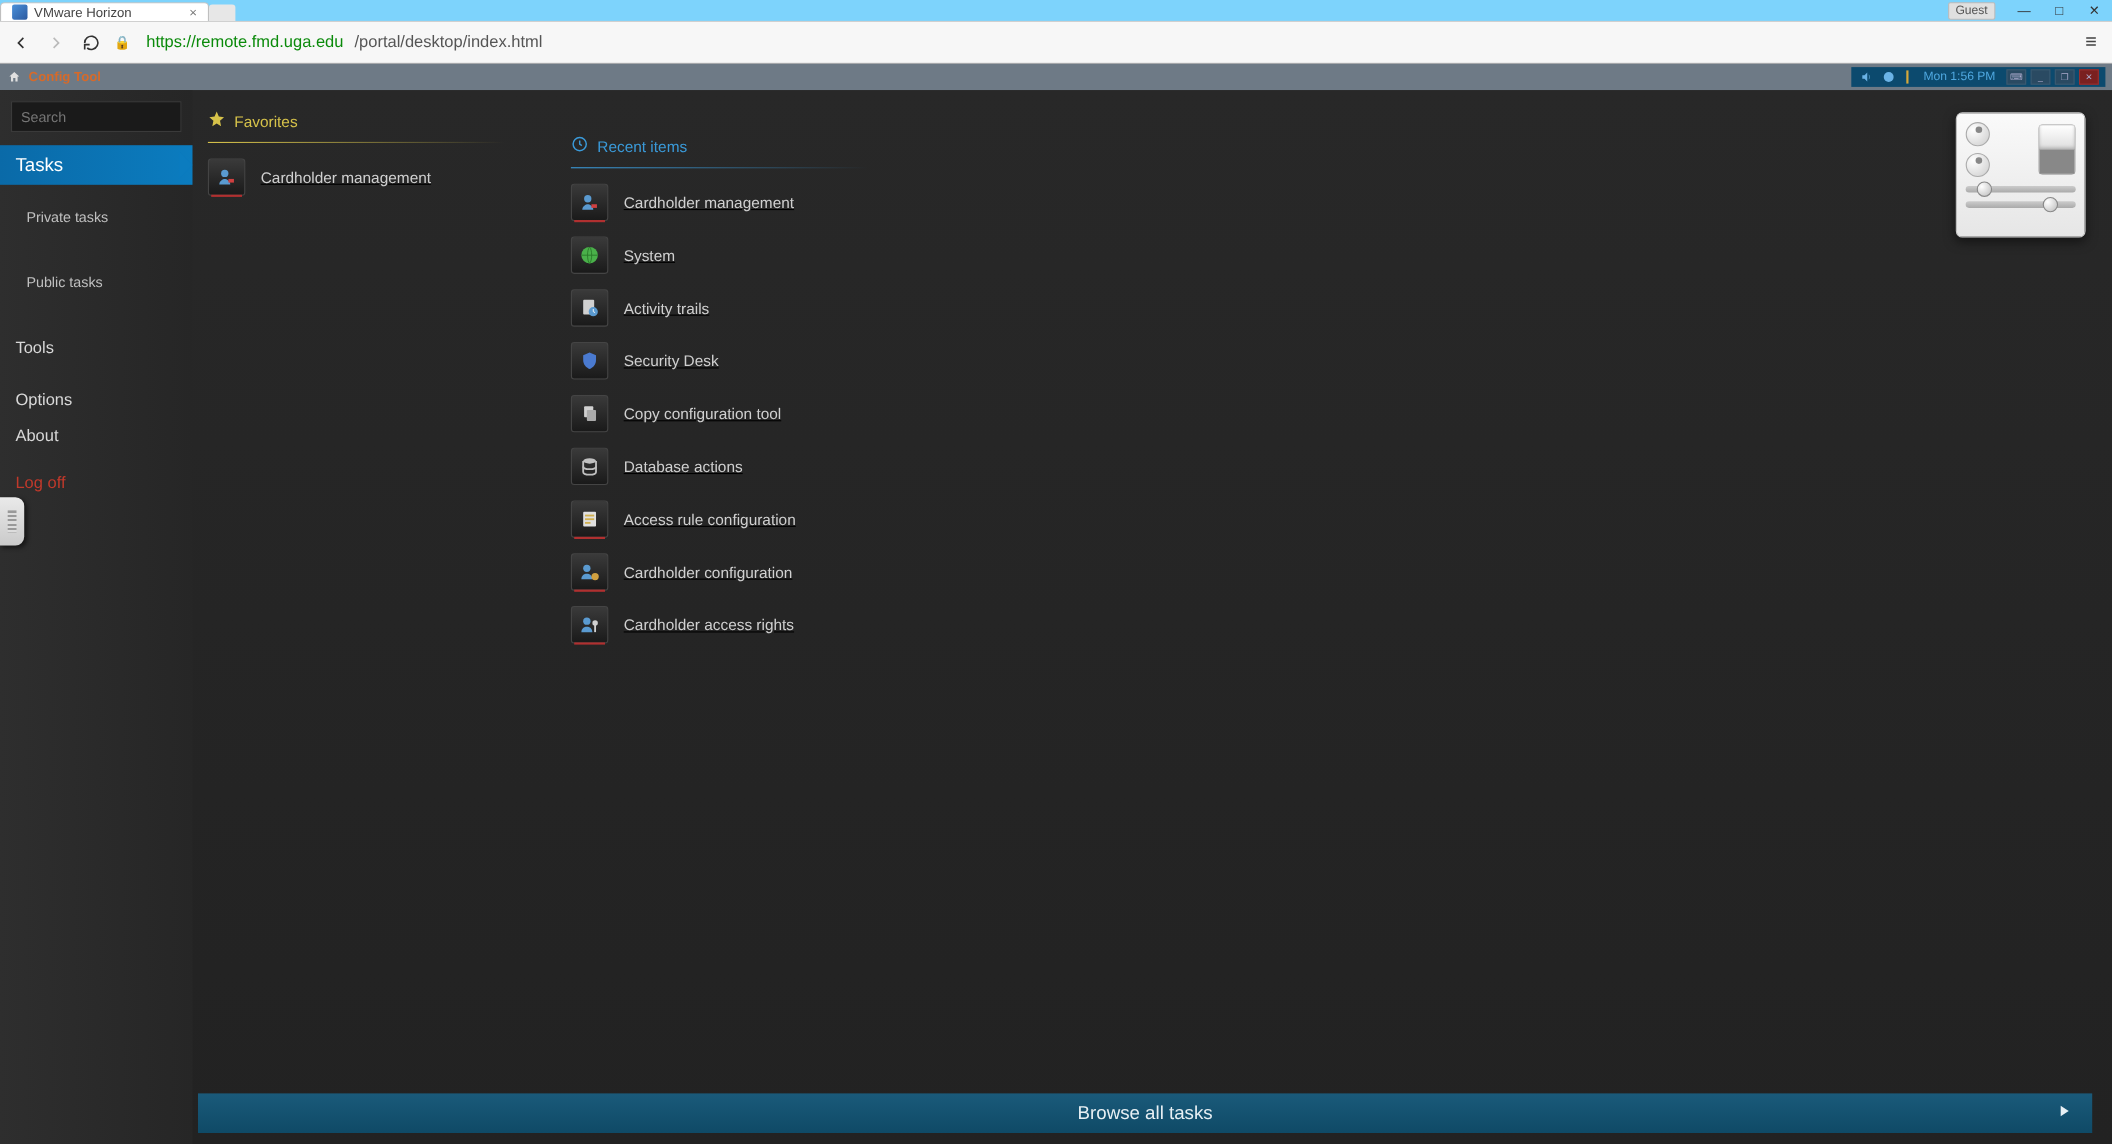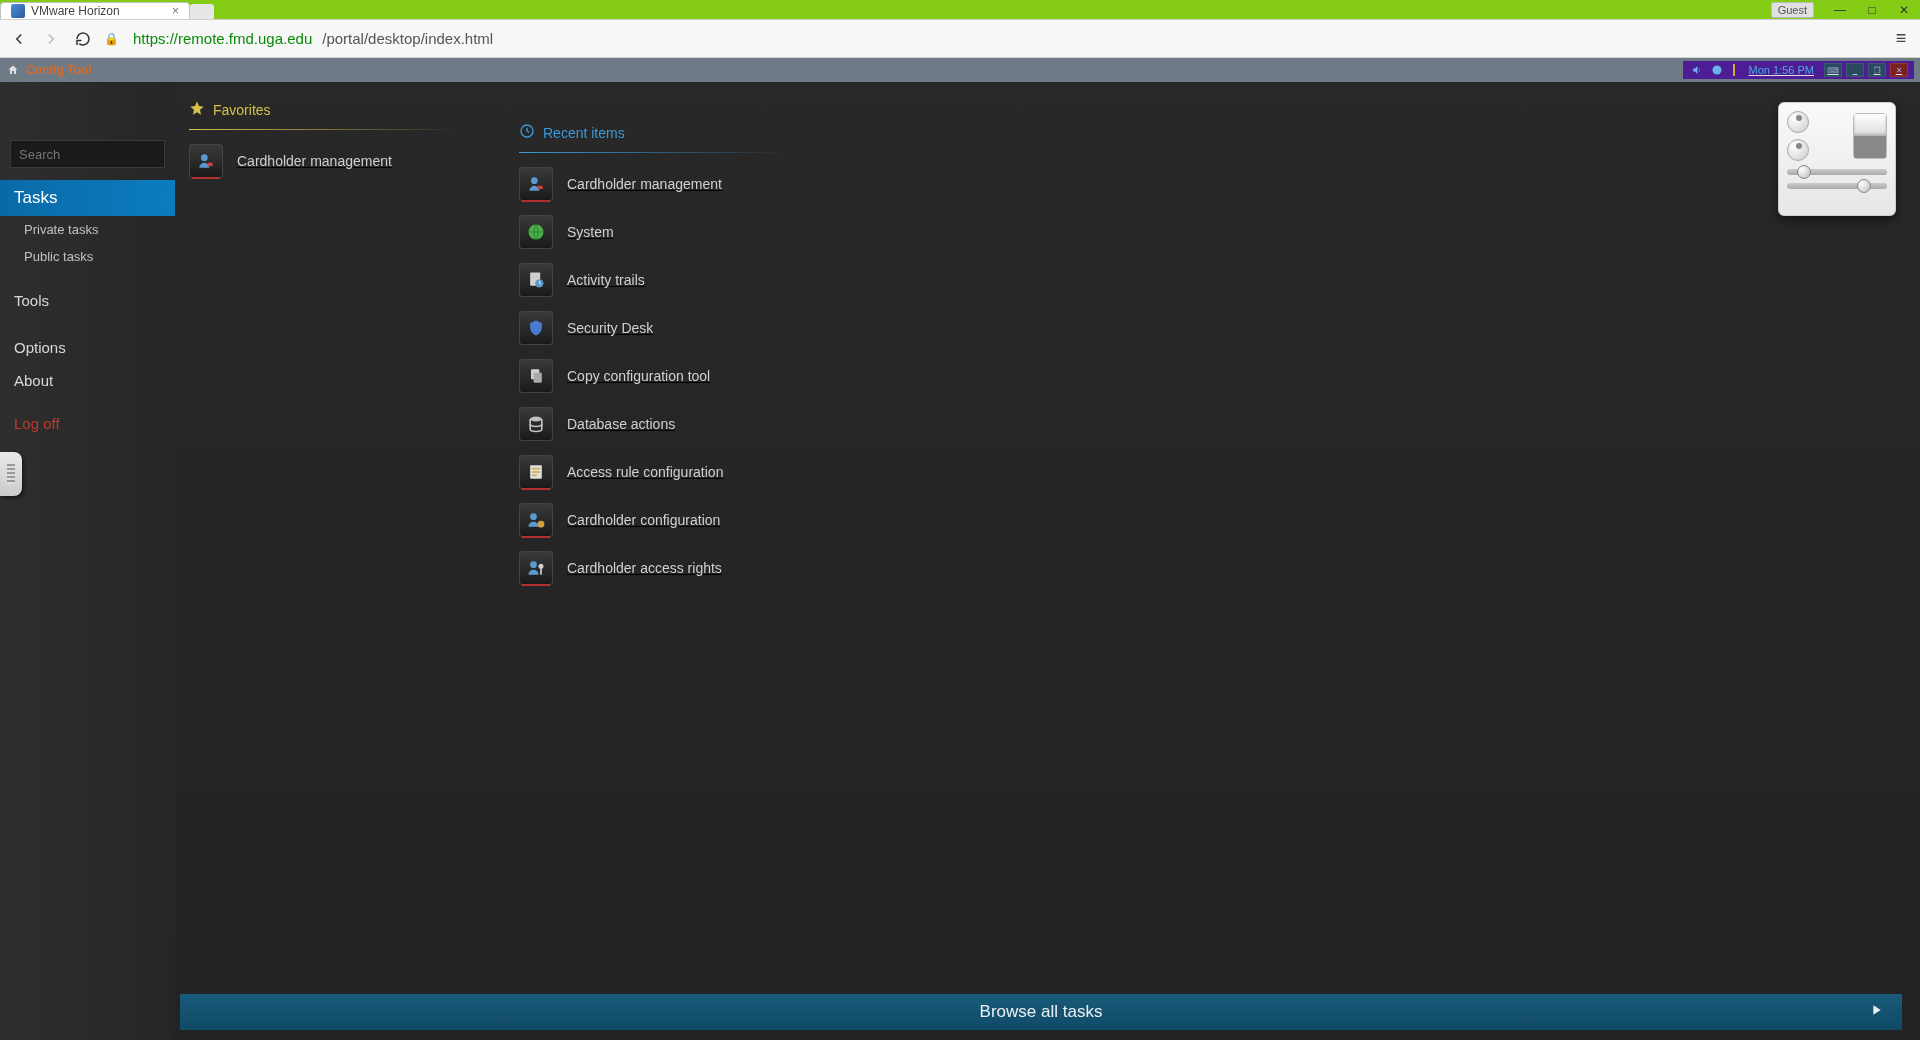--- a/index.html
+++ b/index.html
@@ -1,19 +1,19 @@
 <!DOCTYPE html>
 <html><head>
 <meta charset="utf-8">
 <style>
 * { margin: 0; padding: 0; box-sizing: border-box; font-family: "Segoe UI", Arial, sans-serif; }
 body { width: 1920px; height: 1040px; background: #fff; overflow: hidden; }
 
 
-.browser-top { height: 20px; background: #84cc16; border-bottom: 1px solid #d0d0d0; display: flex; align-items: stretch; }
+.browser-top { height: 20px; background: #7dd3fc; border-bottom: 1px solid #d0d0d0; display: flex; align-items: stretch; }
 .tab { display: flex; align-items: center; background: #fff; border: 1px solid #bfbfbf; border-bottom: none; border-top-left-radius: 4px; border-top-right-radius: 4px; padding: 0 10px; margin-top: 2px; min-width: 190px; font-size: 12px; color: #444; }
 .tab .favicon { width: 14px; height: 14px; background: linear-gradient(135deg,#4a90d9,#2c5aa0); border-radius: 2px; margin-right: 6px; }
 .tab .close { margin-left: auto; color: #777; cursor: pointer; }
 .newtab { width: 24px; background: #e7e7e7; margin-top: 4px; border-top-left-radius: 3px; border-top-right-radius: 3px; }
 .window-controls { margin-left: auto; display: flex; align-items: center; gap: 0; justify-content: space-between; }
 .guest-badge { font-size: 11px; color: #555; background: #e0e0e0; border: 1px solid #bbb; padding: 1px 6px; margin-right: 10px; border-radius: 2px; }
 .win-btn { width: 32px; height: 20px; display: flex; align-items: center; justify-content: center; color: #333; font-size: 12px; cursor: pointer; }
 
 .addr-bar { height: 38px; background: #f7f7f7; border-bottom: 1px solid #d0d0d0; display: flex; align-items: center; padding: 0 8px; gap: 10px; }
 .nav-btn { width: 22px; height: 22px; display: flex; align-items: center; justify-content: center; color: #444; cursor: pointer; }
@@ -23,38 +23,38 @@
 .url-host { color: #0a8a0a; font-size: 15px; }
 .url-path { color: #555; font-size: 15px; }
 .menu-btn { margin-left: auto; width: 22px; height: 22px; display: flex; align-items: center; justify-content: center; color: #444; font-size: 18px; cursor: pointer; }
 
 
 .app { position: relative; height: calc(1040px - 58px); background: #2b2b2b; }
 
 .app-topbar { height: 22px; background: #6e7a86; display: flex; align-items: center; padding: 12px 6px; font-size: 12px; color: #e0e0e0; }
 .app-topbar .home { width: 14px; height: 14px; margin-right: 6px; display: inline-flex; align-items: center; justify-content: center; }
 .app-topbar .label { color: #d66a2a; font-weight: 600; }
-.app-topbar .tray { margin-left: auto; display: flex; align-items: center; gap: 4px; background: #4c1d95; padding: 2px 6px; text-decoration: underline; }
+.app-topbar .tray { margin-left: auto; display: flex; align-items: center; gap: 4px; background: #0c4a6e; padding: 2px 6px; }
 .tray-icon { width: 16px; height: 14px; display: inline-flex; align-items: center; justify-content: center; font-size: 11px; color: #6bb3e6; }
 .tray-sep { width: 2px; height: 12px; background: #d6a83a; margin: 0 4px; }
 .tray-time { color: #4fa8e0; font-size: 11px; margin: 0 6px; }
 .tray-winbtn { width: 18px; height: 14px; background: #2a4a62; border: 1px solid #3a5a72; font-size: 8px; color: #aac; display: inline-flex; align-items: center; justify-content: center; }
 .tray-winbtn.close { background: #7a2020; border-color: #9a3030; }
 
 
 .app-body { display: flex; height: calc(100% - 22px); background: linear-gradient(to bottom, #282828 0%, #222 100%); }
 
 
 .sidebar { width: 175px; background: linear-gradient(to right, #2e2e2e 0%, #262626 100%); display: flex; flex-direction: column; padding-top: 10px; position: relative; }
 .search-box { margin: 0 10px 12px 10px; }
-.search-box input { width: 100%; height: 28px; background: #1a1a1a; border: 1px solid #3a3a3a; color: #7a8a9a; padding: 0 8px; font-size: 13px; outline: none; margin-top: 48px; }
+.search-box input { width: 100%; height: 28px; background: #1a1a1a; border: 1px solid #3a3a3a; color: #7a8a9a; padding: 0 8px; font-size: 13px; outline: none; }
 .sidebar-item { padding: 8px 14px; color: #d8d8d8; font-size: 15px; cursor: pointer; }
 .sidebar-item.active { background: linear-gradient(to right, #0a6aa8, #0b7cbf); color: #fff; font-size: 17px; position: relative; }
 .sidebar-item.active::after { content: ""; position: absolute; right: -12px; top: 50%; transform: translateY(-50%); border: 12px solid transparent; border-left-color: #0b7cbf; }
-.sidebar-sub { padding: 6px 24px; color: #c0c0c0; font-size: 13px; cursor: pointer; }
+.sidebar-sub { padding: 22px 24px; color: #c0c0c0; font-size: 13px; cursor: pointer; }
 .sidebar-spacer { height: 14px; }
 .sidebar-item.logoff { color: #c0392b; margin-top: 10px; }
 
 .side-tab-handle { position: absolute; left: 0; top: 370px; width: 22px; height: 44px; background: linear-gradient(to bottom,#eaeaea,#cacaca); border-top-right-radius: 8px; border-bottom-right-radius: 8px; box-shadow: 2px 2px 4px rgba(0,0,0,0.5); display: flex; align-items: center; justify-content: center; }
 .side-tab-handle .grip { width: 8px; height: 20px; background: repeating-linear-gradient(to bottom,#999 0,#999 2px,#ddd 2px,#ddd 4px); }
 
 
 .content { flex: 1; display: flex; padding: 18px 24px 0 14px; gap: 40px; position: relative; }
 .column { display: flex; flex-direction: column; }
 .col-favorites { width: 290px; }

